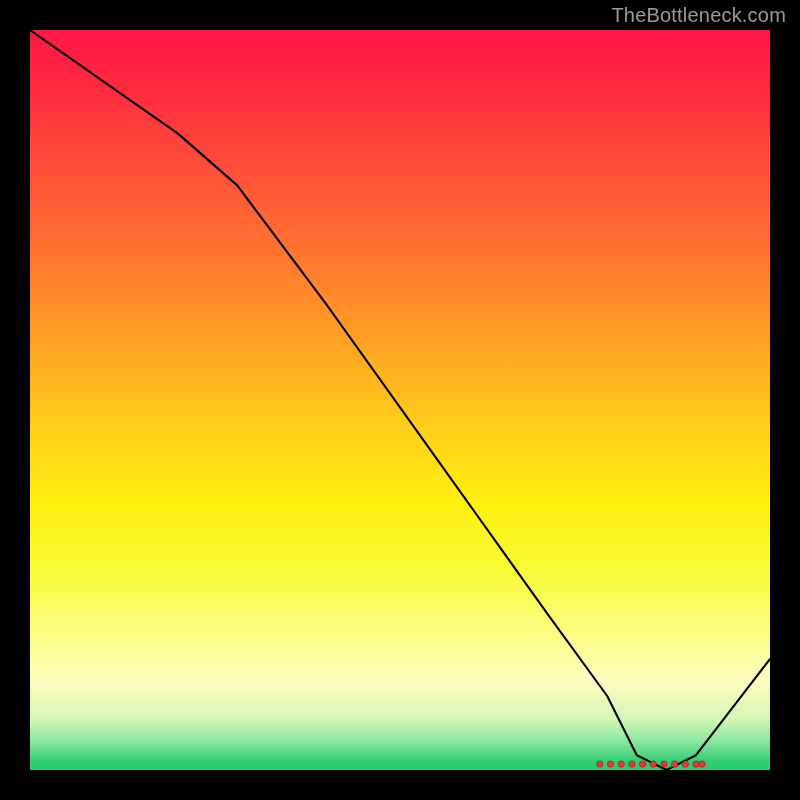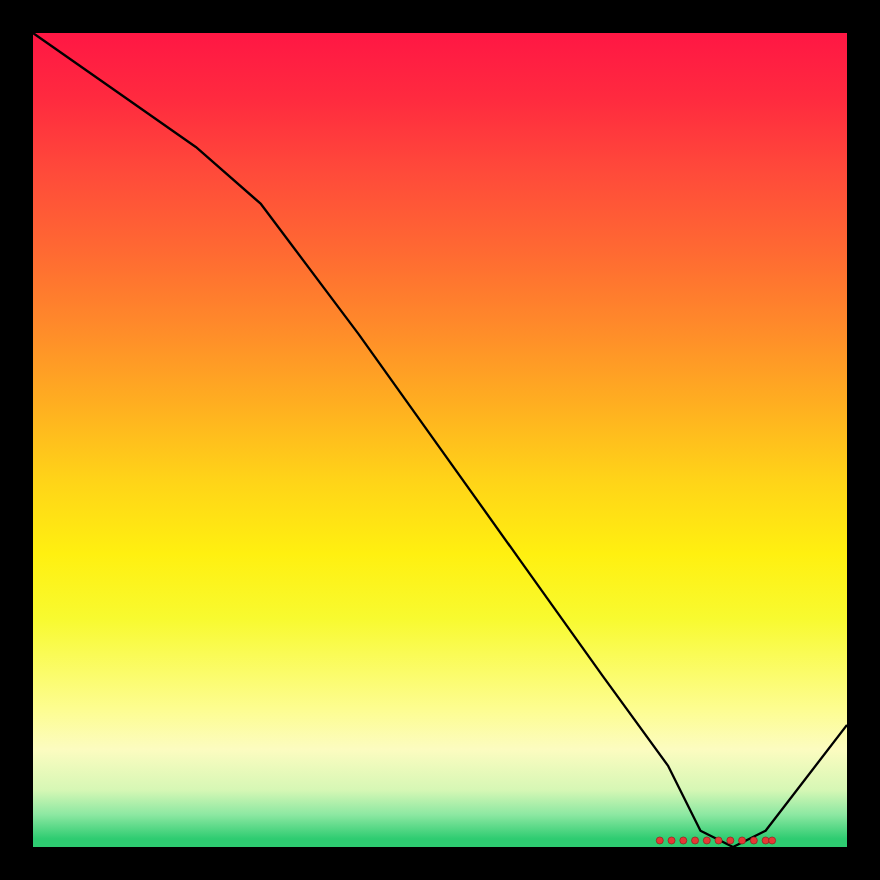--- a/index.html
+++ b/index.html
@@ -89,14 +89,15 @@
           <circle cx="623.24" cy="734.08" r="3.2" class="dot"></circle>
           <circle cx="633.93" cy="734.08" r="3.2" class="dot"></circle>
           <circle cx="644.62" cy="734.08" r="3.2" class="dot"></circle>
           <circle cx="655.31" cy="734.08" r="3.2" class="dot"></circle>
           <circle cx="666.00" cy="734.08" r="3.2" class="dot"></circle>
           <circle cx="671.92" cy="734.08" r="3.2" class="dot"></circle>
         </g>
     </svg>
   </div>
 
+  <div class="watermark">TheBottleneck.com</div>
 
 </div>
 
 </body></html>

